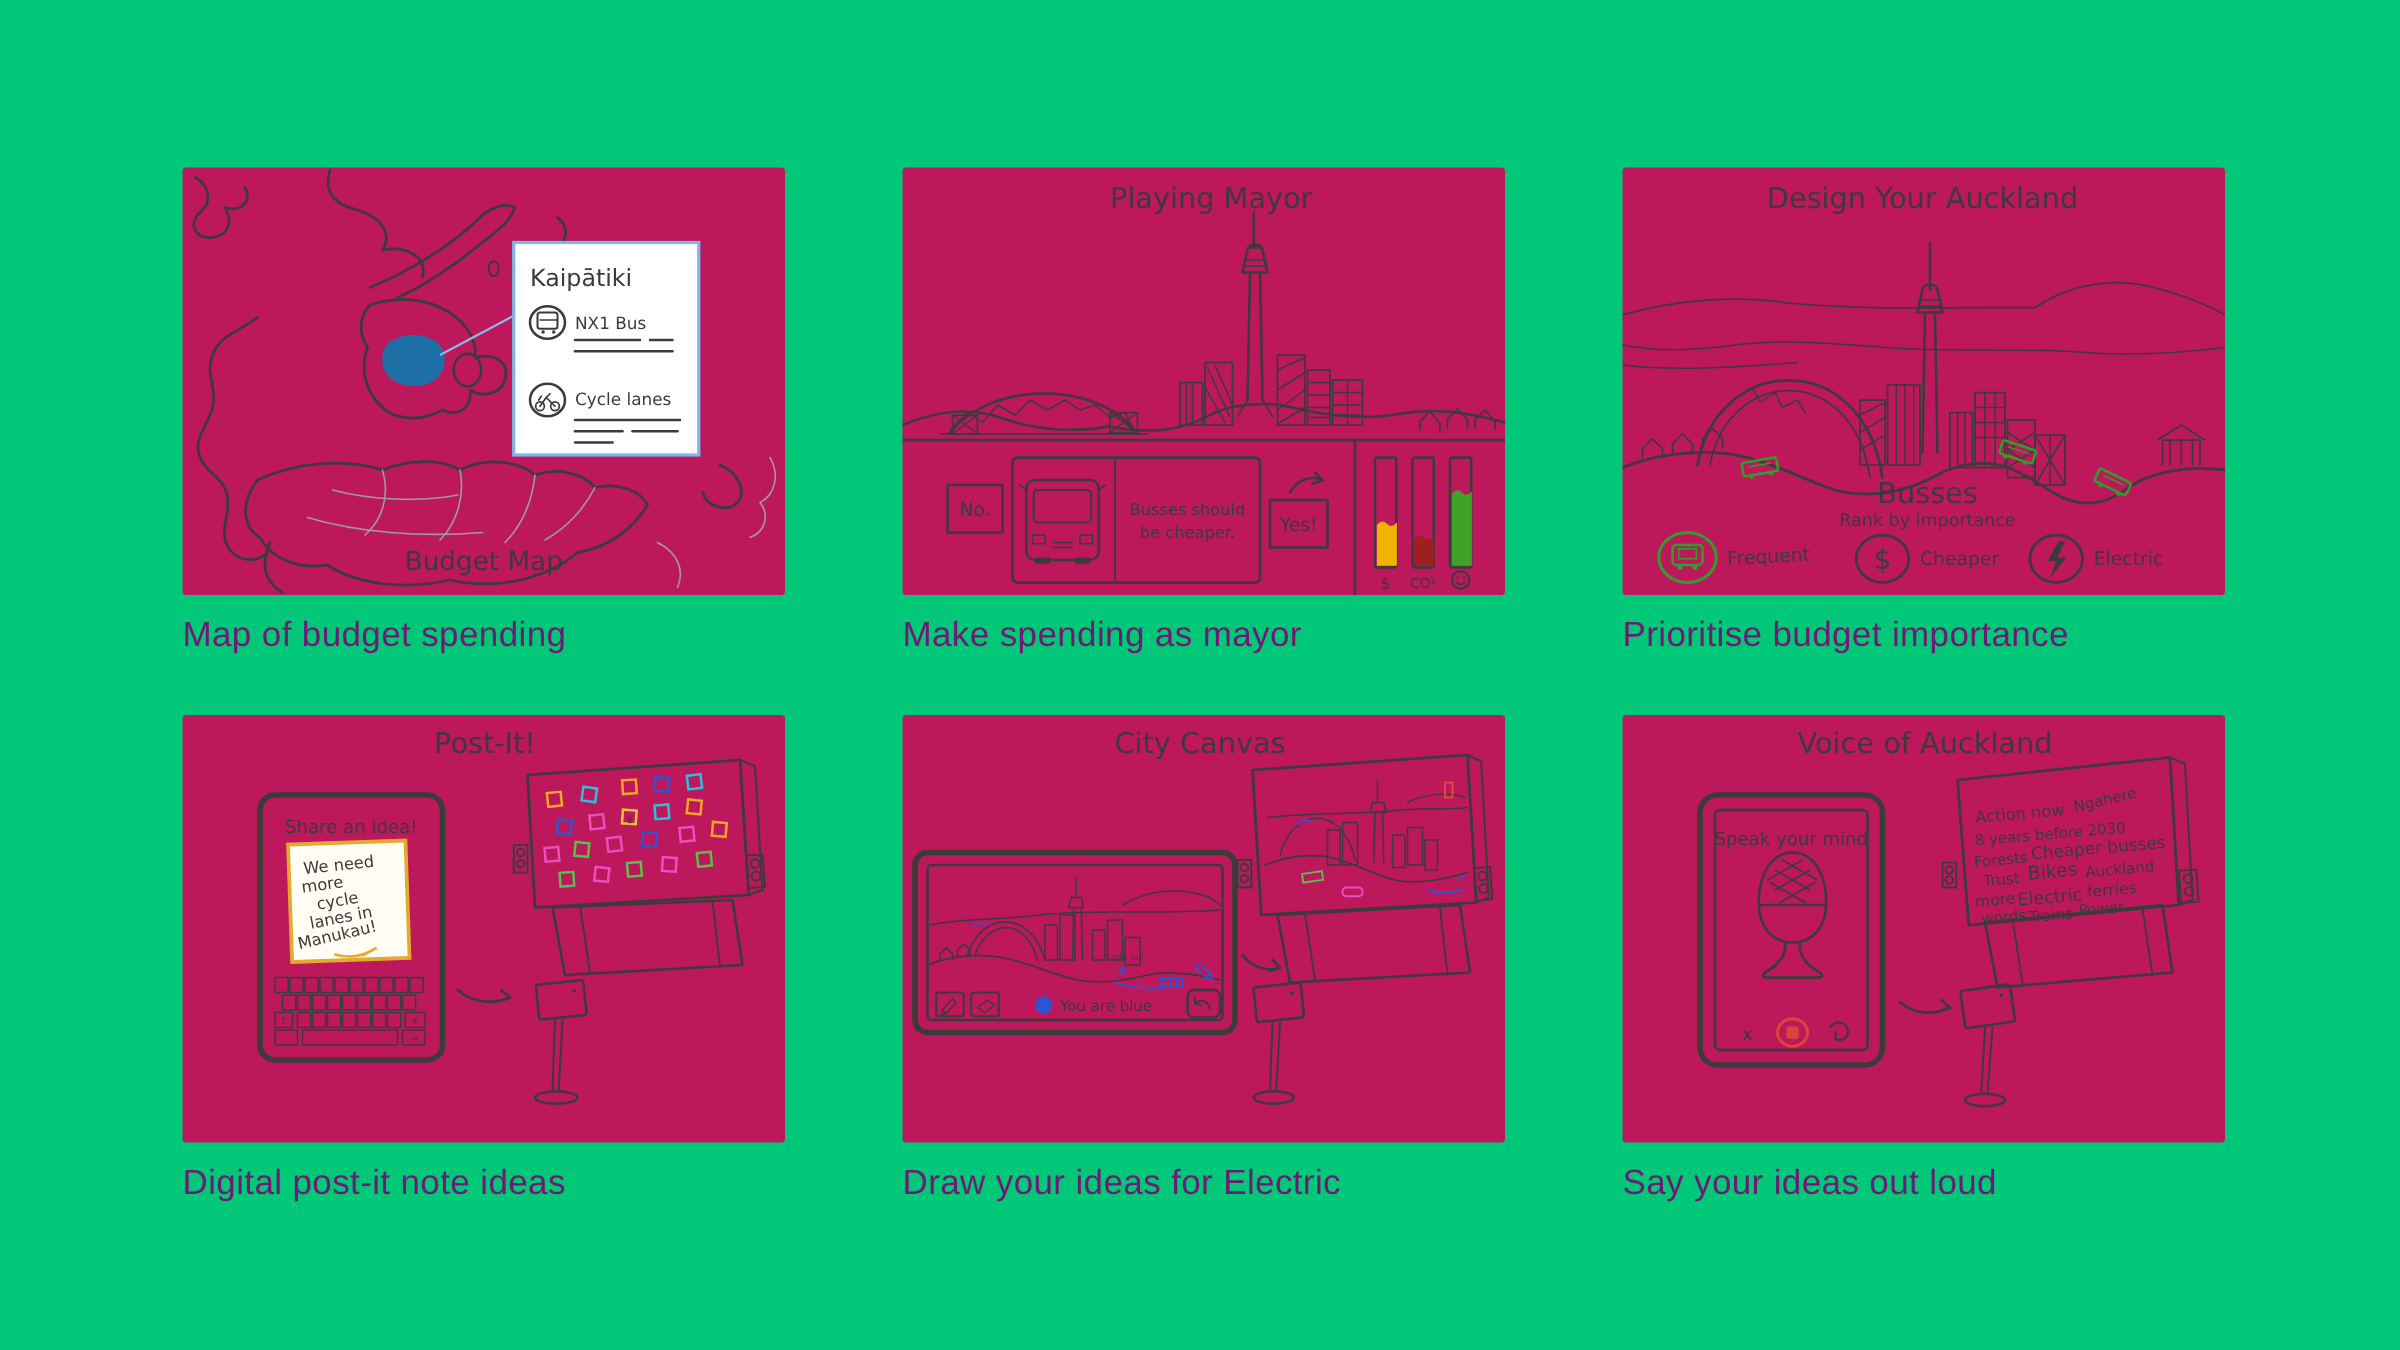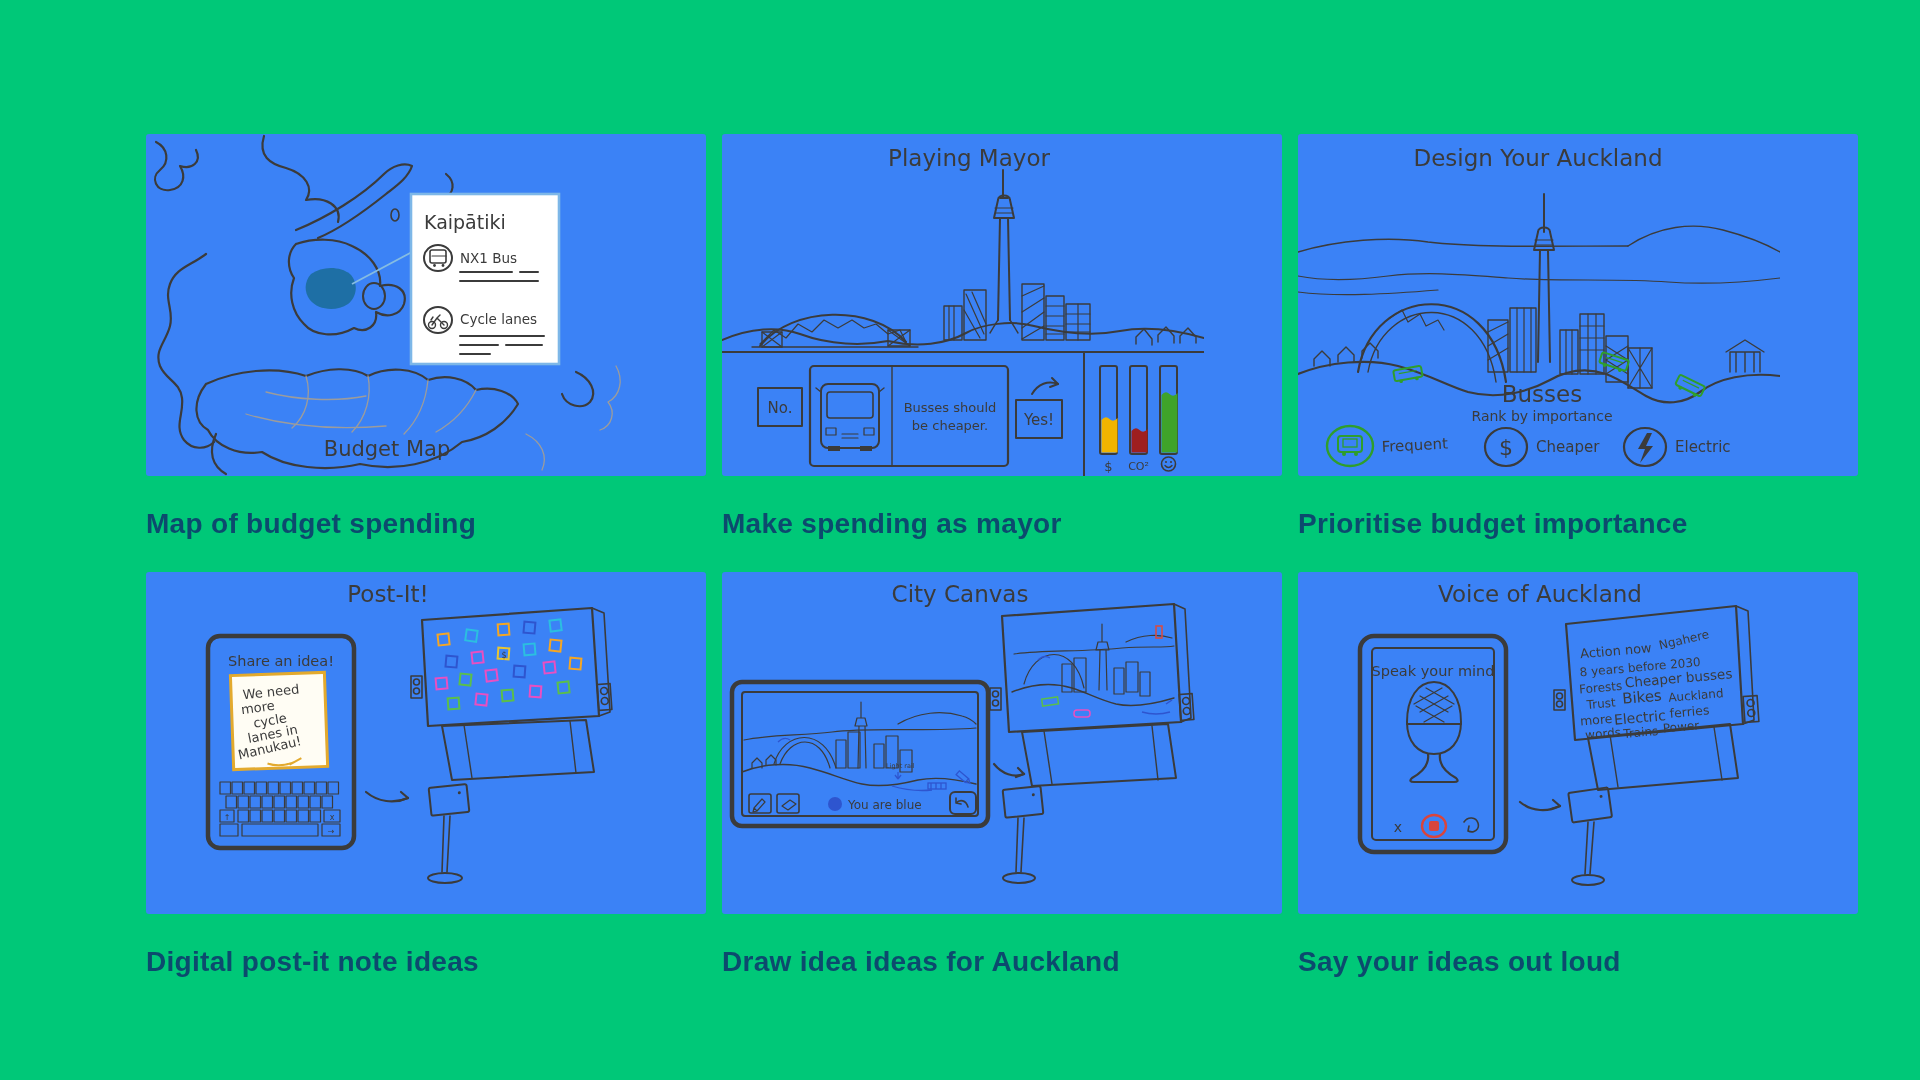--- a/index.html
+++ b/index.html
@@ -1,19 +1,19 @@
 <!DOCTYPE html>
 <html><head>
 <meta charset="utf-8">
 <style>
   html,body{margin:0;padding:0}
   .page{position:relative;width:1920px;height:1080px;background:#00c878;overflow:hidden;font-family:"Liberation Sans",sans-serif}
   .grid{position:absolute;left:146px;top:134px;display:grid;grid-template-columns:repeat(3,482px);column-gap:94px;grid-auto-rows:438px}
-  .card{width:560px;height:342px;background:#3b82f6;border-radius:3px;overflow:hidden}
-  .caption{margin-top:32px;color:#0c4a6e;font-weight:700;font-size:28px;letter-spacing:.3px}
+  .card{width:482px;height:342px;background:#be185d;border-radius:3px;overflow:hidden}
+  .caption{margin-top:16px;color:#701a75;font-weight:400;font-size:28px;letter-spacing:.3px}
   svg{display:block;width:482px;height:342px}
   .i{stroke:#3b3b3b;fill:none;stroke-width:2;stroke-linecap:round;stroke-linejoin:round}
   .i1{stroke-width:1.2}.i13{stroke-width:1.4}.i16{stroke-width:1.6}.i22{stroke-width:2.2}.i45{stroke-width:4.5}
   .f{stroke:#9c9c9c;fill:none;stroke-width:1.3;stroke-linecap:round;stroke-linejoin:round}
   text{font-family:"DejaVu Sans",sans-serif;fill:#3b3b3b}
   .tc{text-anchor:middle}
   .blue{stroke:#2e55cf}.green{stroke:#2f9e2b}.redl{stroke:#d9453c}.yel{stroke:#e3aa2e}
 </style>
 </head>
 <body>
@@ -463,21 +463,21 @@
           <g>
             <g transform="rotate(-6 300 230)">
               <rect class="i" x="282" y="216" width="38" height="28" rx="2"></rect>
               <circle cx="312" cy="224" r="1.5" fill="#3b3b3b"></circle>
             </g>
             <path class="i i16" d="M296,246 L294,300 M302,246 L299,300"></path>
             <ellipse class="i" cx="297" cy="306" rx="16" ry="5"></ellipse>
           </g>
         </svg>
       </div>
-      <div class="caption">Draw idea ideas for Auckland</div>
+      <div class="caption">Draw your ideas for Electric</div>
     </div>
 
     <div class="cell">
       <div class="card">
         <svg viewBox="0 0 482 342">
           <text class="tc" x="242" y="30" font-size="23">Voice of Auckland</text>
           <g>
             <rect class="i i45" x="62" y="64" width="146" height="216" rx="14"></rect>
             <rect class="i" x="74" y="76" width="122" height="192" rx="4"></rect>
             <text class="tc" x="135" y="104" font-size="14.5">Speak your mind</text>

